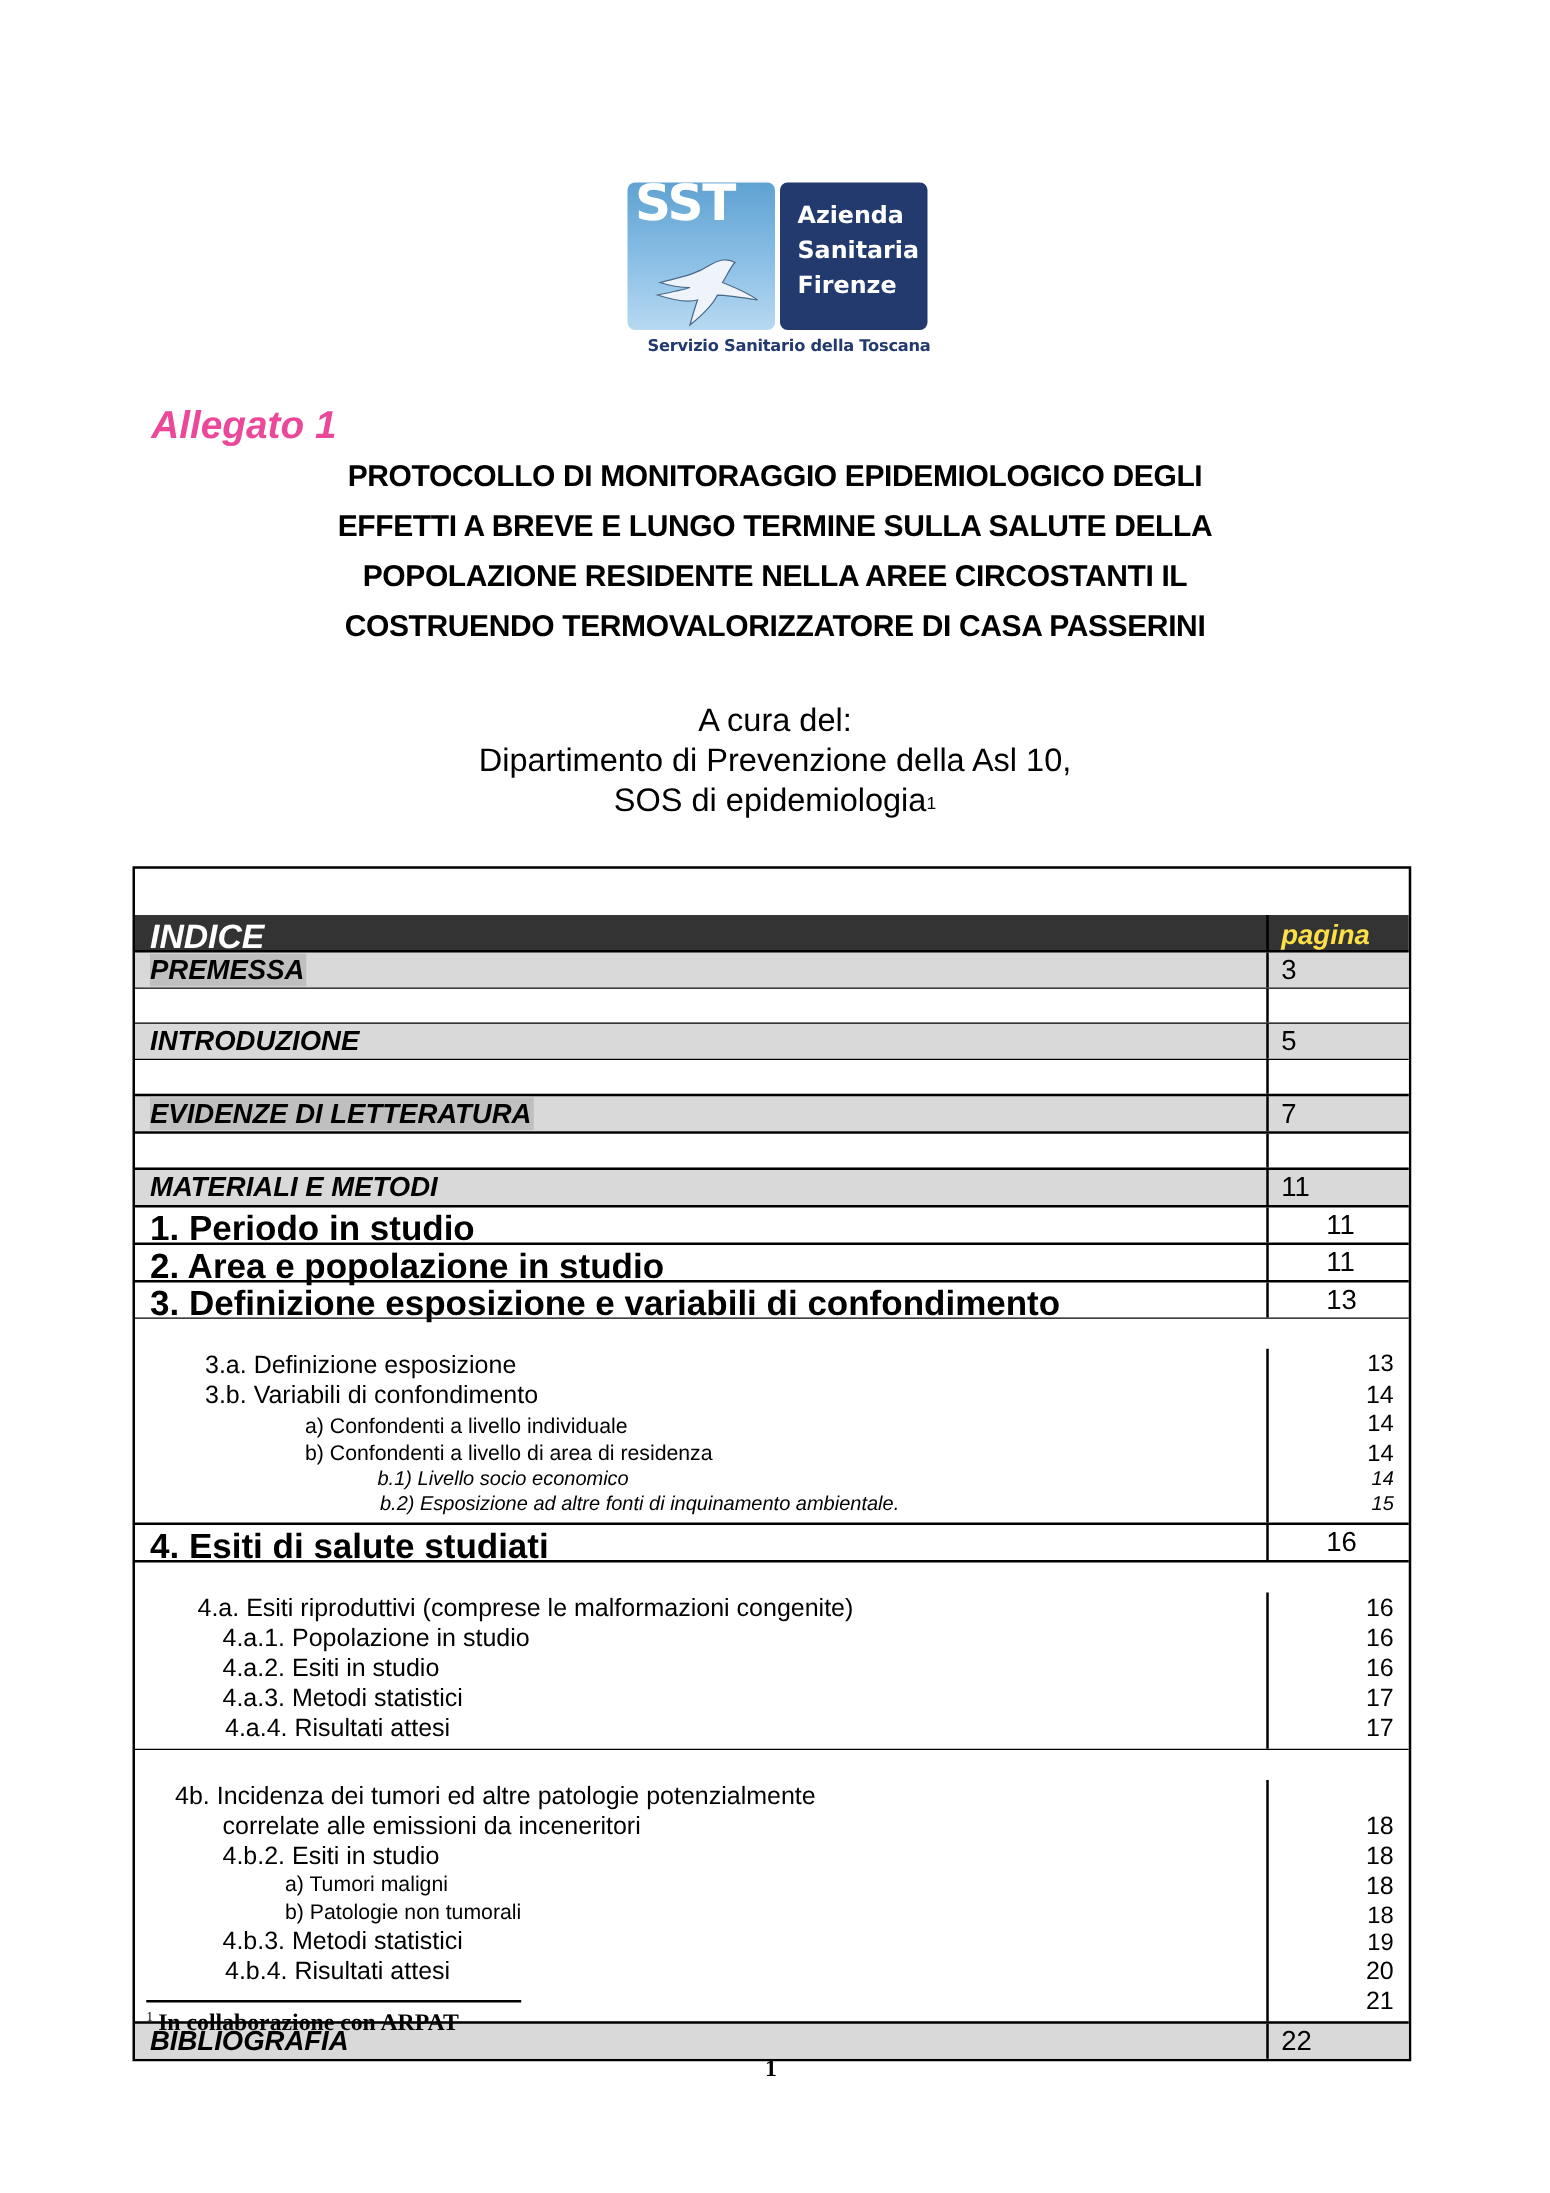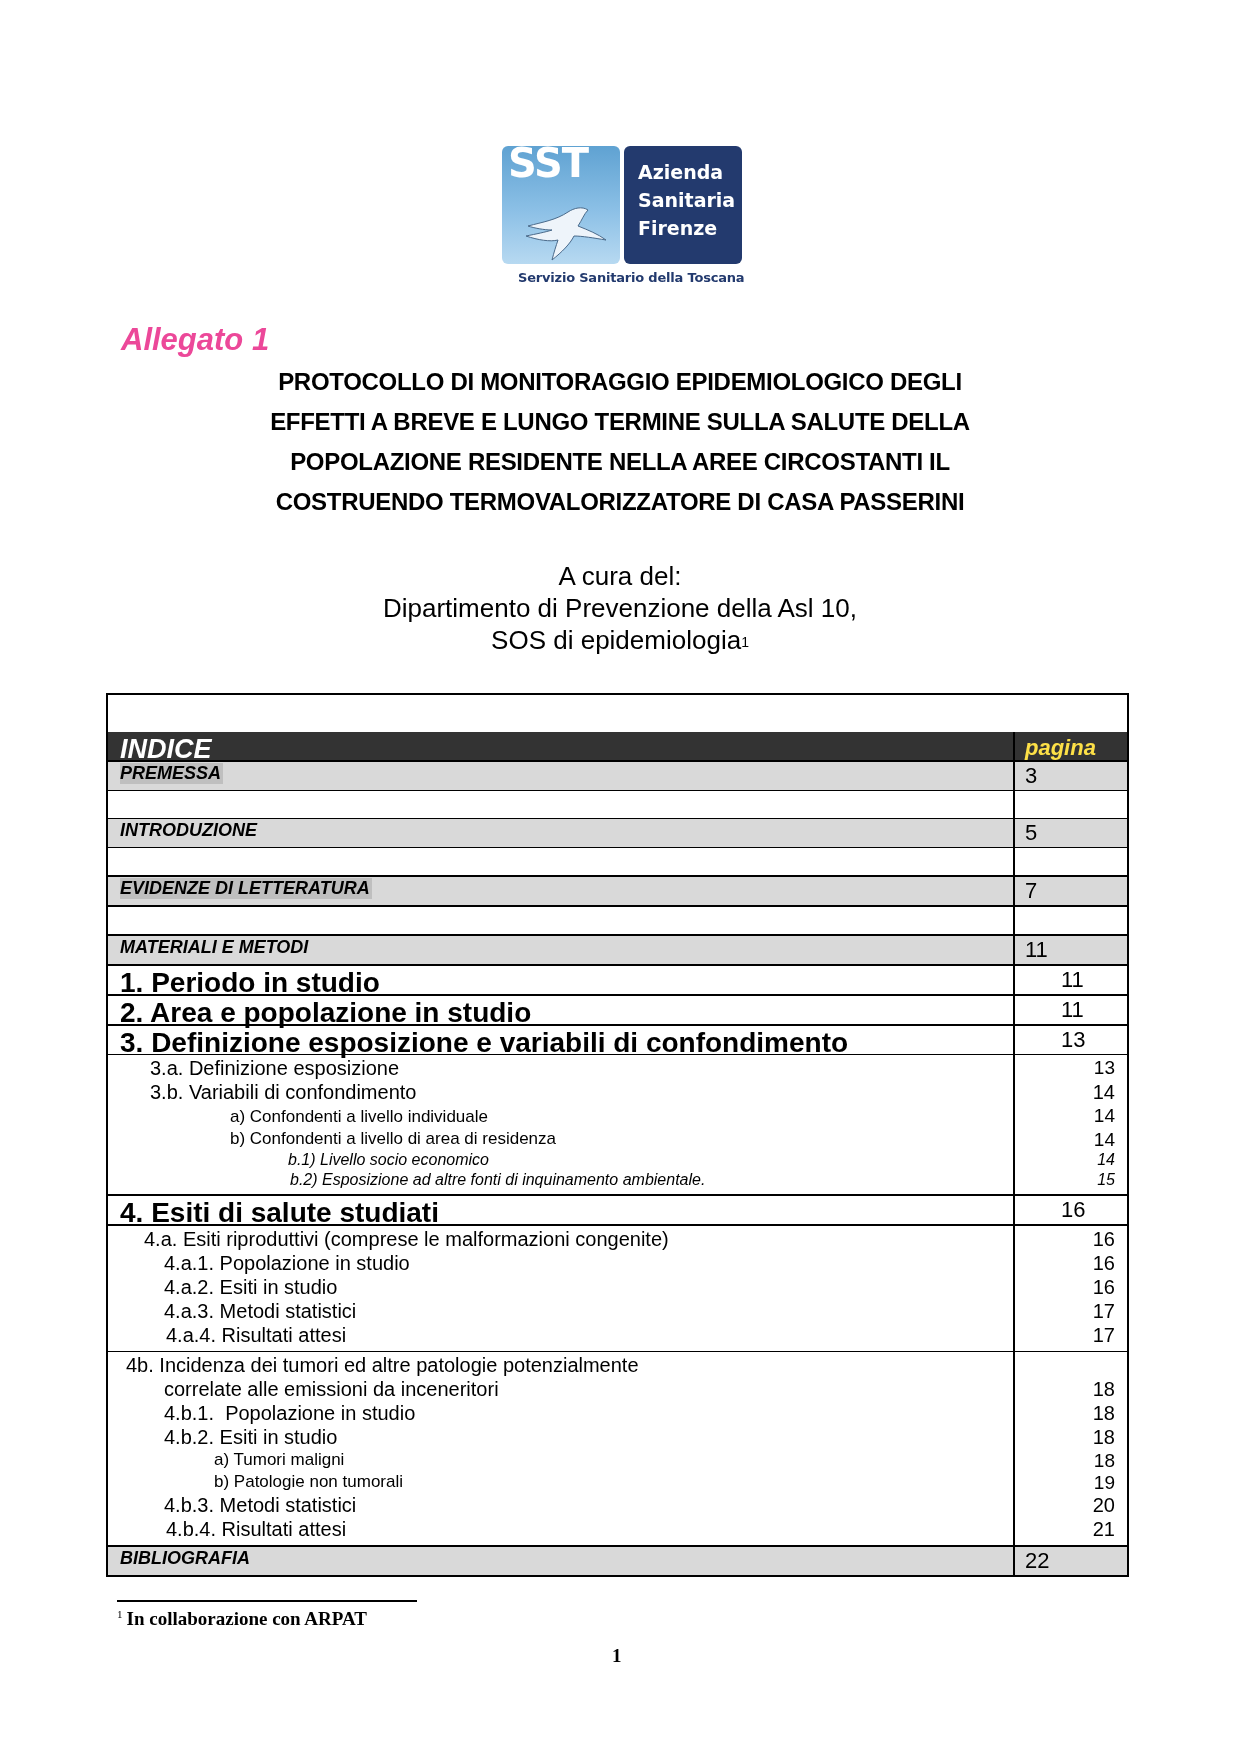--- a/index.html
+++ b/index.html
@@ -34,29 +34,29 @@
   .row { display:flex; border-top:2px solid #000; }
   .row.thin { border-top:1px solid #000; }
   .row:first-child { border-top:none; }
   .cell-l { width:907px; border-right:2px solid #000; box-sizing:border-box; position:relative; }
   .cell-r { flex:1; position:relative; }
   .hdr { background:#333333; height:28px;margin-top:37px; }
   .hdr .cell-l { border-right-color:#000; }
   .hdr-title { position:absolute; left:12px; top:2px; font-size:27px; font-weight:bold; font-style:italic; color:#fff; }
   .hdr-page { position:absolute; left:10px; top:3px; font-size:22px; font-weight:bold; font-style:italic; color:#fde047; }
   .sec { background:#d9d9d9; height:28px; }
-  .sec .label { position:absolute; left:12px; top:1px; font-size:18px; font-weight:bold; font-style:italic; padding-right:2px; }
+  .sec .label { position:absolute; left:12px; top:1px; font-size:22px; font-weight:bold; font-style:italic; padding-right:2px; }
   .sec .label.hl { background:#bfbfbf; }
   .sec .pg { position:absolute; left:10px; top:1px; font-size:22px; }
   .blank { height:27px; background:#fff; }
   .lvl1 { height:28px; }
   .lvl1 .label { position:absolute; left:12px; top:1px; font-size:28px; font-weight:bold; }
   .lvl1 .pg { position:absolute; right:0; width:66px; top:1px; font-size:22px; }
 
-  .group .cell-l, .group .cell-r { padding:2px 0 3px 0; }
+  .group .cell-l, .group .cell-r { padding:2px 0 3px 14px;margin-top:24px; }
   .line { height:24px; position:relative; white-space:nowrap; }
   .line.s { height:22px; }
   .line.xs { height:20px; }
   .gl { position:absolute; top:0; }
   .gp { position:absolute; right:12px; top:0; }
   .f20 { font-size:20px; }
   .f19 { font-size:19px; }
   .f17 { font-size:17px; }
   .f16i { font-size:16px; font-style:italic; }
   .b20 { font-size:20px; font-weight:normal; }
@@ -273,23 +273,20 @@
 
   <div class="row thin group">
     <div class="cell-l">
       <div class="line">
           <span class="gl b20" style="left:18px">4b. Incidenza dei tumori ed altre patologie potenzialmente</span>
         </div>
       <div class="line">
           <span class="gl b20" style="left:56px">correlate alle emissioni da inceneritori</span>
         </div>
       <div class="line">
-          <span class="gl f20" style="left:56px;white-space:pre">4.b.1.  Popolazione in studio</span>
-        </div>
-      <div class="line">
           <span class="gl f20" style="left:56px">4.b.2. Esiti in studio</span>
         </div>
       <div class="line s">
           <span class="gl f17" style="left:106px">a) Tumori maligni</span>
         </div>
       <div class="line s">
           <span class="gl f17" style="left:106px">b) Patologie non tumorali</span>
         </div>
       <div class="line">
           <span class="gl f20" style="left:56px">4.b.3. Metodi statistici</span>

